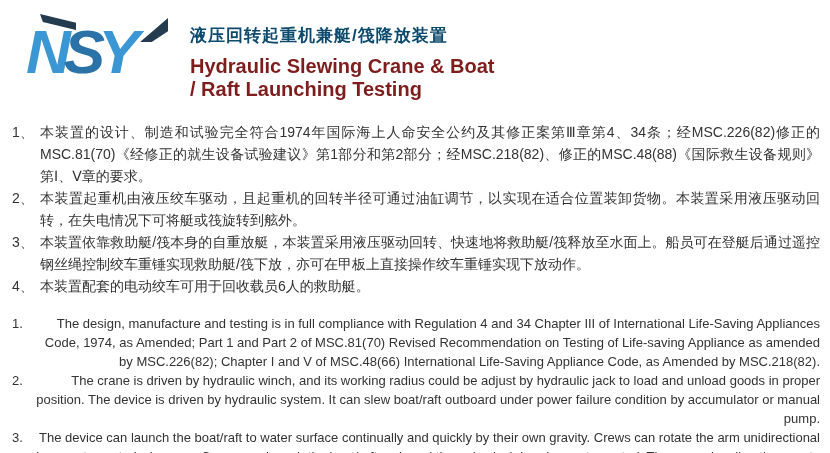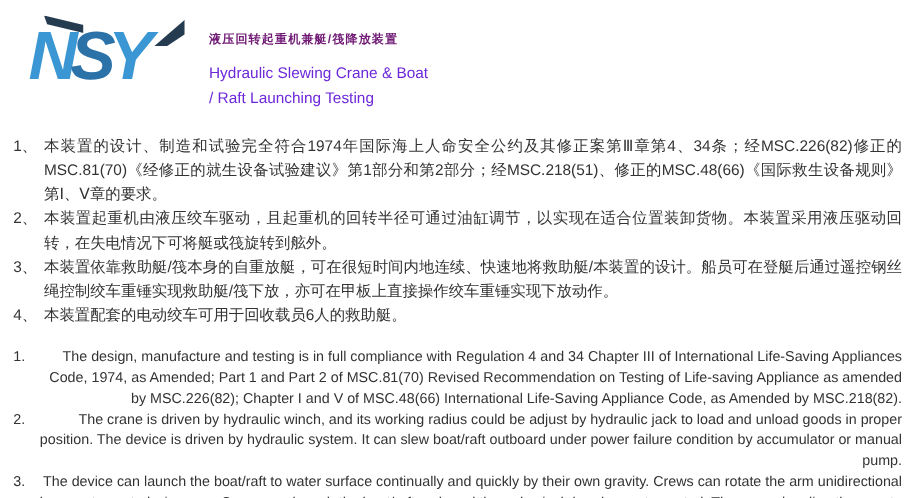--- a/index.html
+++ b/index.html
@@ -31,25 +31,25 @@
     clip-path:polygon(0 0, 100% 55%, 100% 100%, 8% 50%);
   }
   .logo-accent-y {
     position:absolute; top:6px; right:0px; width:34px; height:24px;
     background:#253B4F;
     clip-path:polygon(18% 100%, 100% 0, 100% 55%, 52% 100%);
   }
 
   .titles { margin-left:22px; padding-top:14px; }
   .title-zh {
-    color:#701a75; font-weight:bold; font-size:11px; line-height:20px;
+    color:#0c4a6e; font-weight:bold; font-size:17px; line-height:20px;
     margin-bottom:9px; letter-spacing:1px;
   }
   .title-en {
-    color:#6d28d9; font-weight:normal; font-size:14px; line-height:23px;
+    color:#7f1d1d; font-weight:bold; font-size:20px; line-height:23px;
   }
 
   
   .content { padding:0 10px 0 12px; margin-top:20px; }
   .list-item { display:flex; }
   .list-item .num { flex:0 0 auto; }
   .list-item .txt { flex:1 1 auto; }
 
   .cn-list .list-item { font-size:14px; line-height:22px; color:#333333; }
   .cn-list .num { width:28px; }
@@ -76,29 +76,29 @@
       <div class="title-en">Hydraulic Slewing Crane &amp; Boat</div>
       <div class="title-en">/ Raft Launching Testing</div>
     </div>
   </div>
 
   <div class="content">
 
     <div class="cn-list">
       <div class="list-item">
         <div class="num">1、</div>
-        <div class="txt">本装置的设计、制造和试验完全符合1974年国际海上人命安全公约及其修正案第Ⅲ章第4、34条；经MSC.226(82)修正的MSC.81(70)《经修正的就生设备试验建议》第1部分和第2部分；经MSC.218(51)、修正的MSC.48(66)《国际救生设备规则》第Ⅰ、Ⅴ章的要求。</div>
+        <div class="txt">本装置的设计、制造和试验完全符合1974年国际海上人命安全公约及其修正案第Ⅲ章第4、34条；经MSC.226(82)修正的MSC.81(70)《经修正的就生设备试验建议》第1部分和第2部分；经MSC.218(82)、修正的MSC.48(88)《国际救生设备规则》第Ⅰ、Ⅴ章的要求。</div>
       </div>
       <div class="list-item">
         <div class="num">2、</div>
         <div class="txt">本装置起重机由液压绞车驱动，且起重机的回转半径可通过油缸调节，以实现在适合位置装卸货物。本装置采用液压驱动回转，在失电情况下可将艇或筏旋转到舷外。</div>
       </div>
       <div class="list-item">
         <div class="num">3、</div>
-        <div class="txt">本装置依靠救助艇/筏本身的自重放艇，可在很短时间内地连续、快速地将救助艇/本装置的设计。船员可在登艇后通过遥控钢丝绳控制绞车重锤实现救助艇/筏下放，亦可在甲板上直接操作绞车重锤实现下放动作。</div>
+        <div class="txt">本装置依靠救助艇/筏本身的自重放艇，本装置采用液压驱动回转、快速地将救助艇/筏释放至水面上。船员可在登艇后通过遥控钢丝绳控制绞车重锤实现救助艇/筏下放，亦可在甲板上直接操作绞车重锤实现下放动作。</div>
       </div>
       <div class="list-item">
         <div class="num">4、</div>
         <div class="txt">本装置配套的电动绞车可用于回收载员6人的救助艇。</div>
       </div>
     </div>
 
     <div class="en-list">
       <div class="list-item">
         <div class="num">1.</div>

